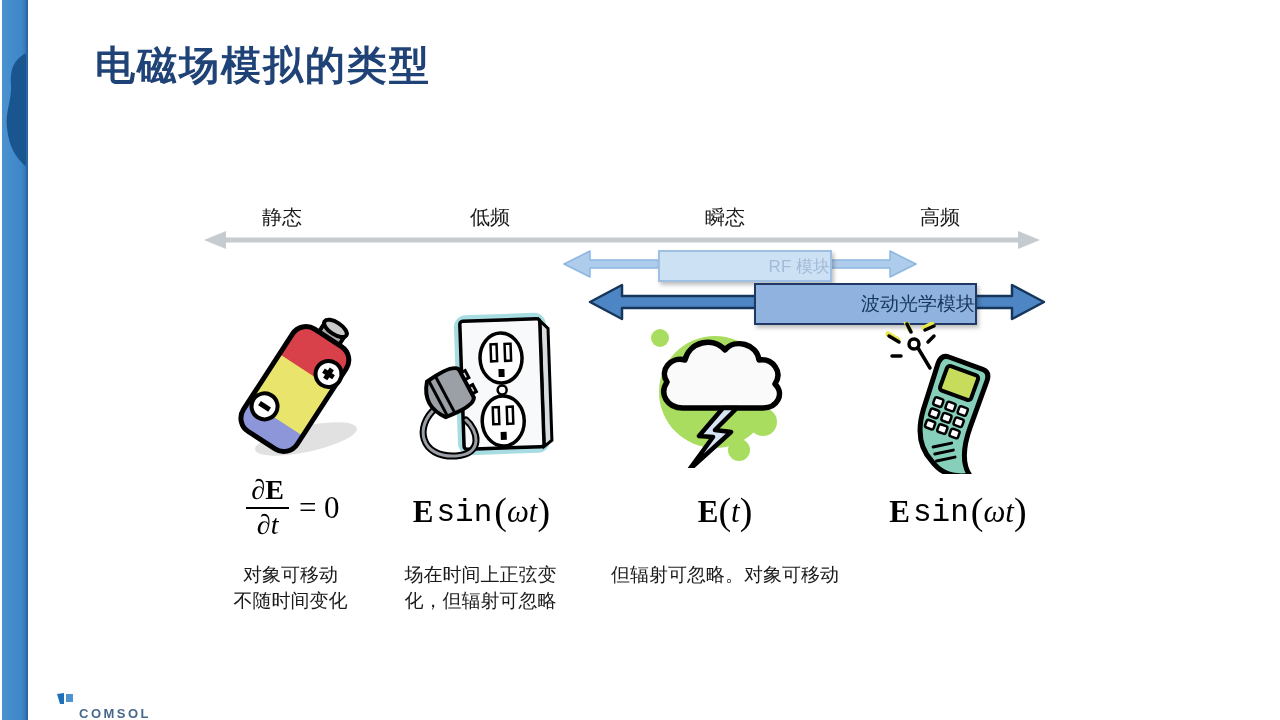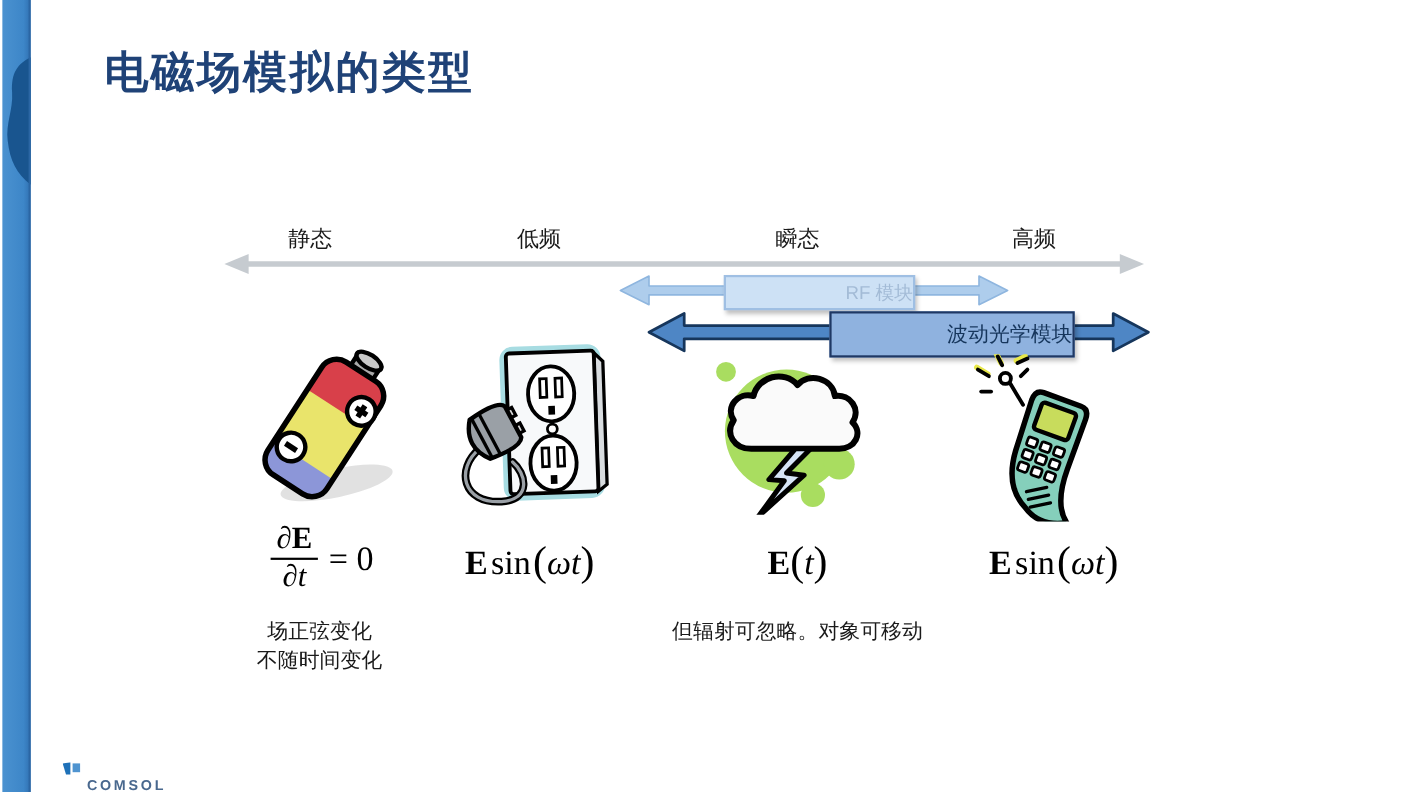--- a/index.html
+++ b/index.html
@@ -43,21 +43,21 @@
   .formula i{font-style:italic;font-weight:normal;}
   .formula b{font-style:normal;font-weight:bold;}
   .f1{left:198px;top:468px;width:190px;}
   .f2{left:384px;top:472px;width:195px;}
   .f3{left:630px;top:472px;width:190px;}
   .f4{left:858px;top:472px;width:200px;}
   .frac{display:inline-flex;flex-direction:column;align-items:center;font-size:28px;margin-right:10px;}
   .frac .num{border-bottom:2px solid #000;padding:0 5px 1px 5px;line-height:1.1;}
   .frac .den{padding-top:1px;line-height:1.1;}
   .paren{font-size:38px;font-weight:400;font-style:normal;line-height:1;position:relative;top:-1px;}
-  .fn{margin:0 2px 0 3px;}
+  .fn{margin:0 2px 0 3px;font-family:Liberation Mono, monospace;}
 
   
   .desc{position:absolute;top:562px;text-align:center;font-size:19px;line-height:26px;
         color:var(--axis_text,#1a1a1a);}
   .d1{left:193px;width:195px;}
   .d2{left:378px;width:205px;}
   .d3{left:595px;width:260px;}
   .d4{left:866px;width:195px;}
 
   
@@ -244,22 +244,26 @@
 
   <div class="formula f4">
     <b>E</b>
       <span class="fn">sin</span>
       <span class="paren">(</span>
       <i>ωt</i>
       <span class="paren">)</span>
   </div>
 
   <div class="desc d1">
-    <div>场正弦变化</div>
+    <div>对象可移动</div>
     <div>不随时间变化</div>
+  </div>
+  <div class="desc d2">
+    <div>场在时间上正弦变</div>
+    <div>化，但辐射可忽略</div>
   </div>
   <div class="desc d3">
     <div>但辐射可忽略。对象可移动</div>
   </div>
   <div class="desc d4">
   </div>
 
   <div class="footer">
     <svg width="16" height="12" viewBox="0 0 16 12">
       <polygon points="0,1 7,0 7,11 3,11" fill="#1E71B8"></polygon>

